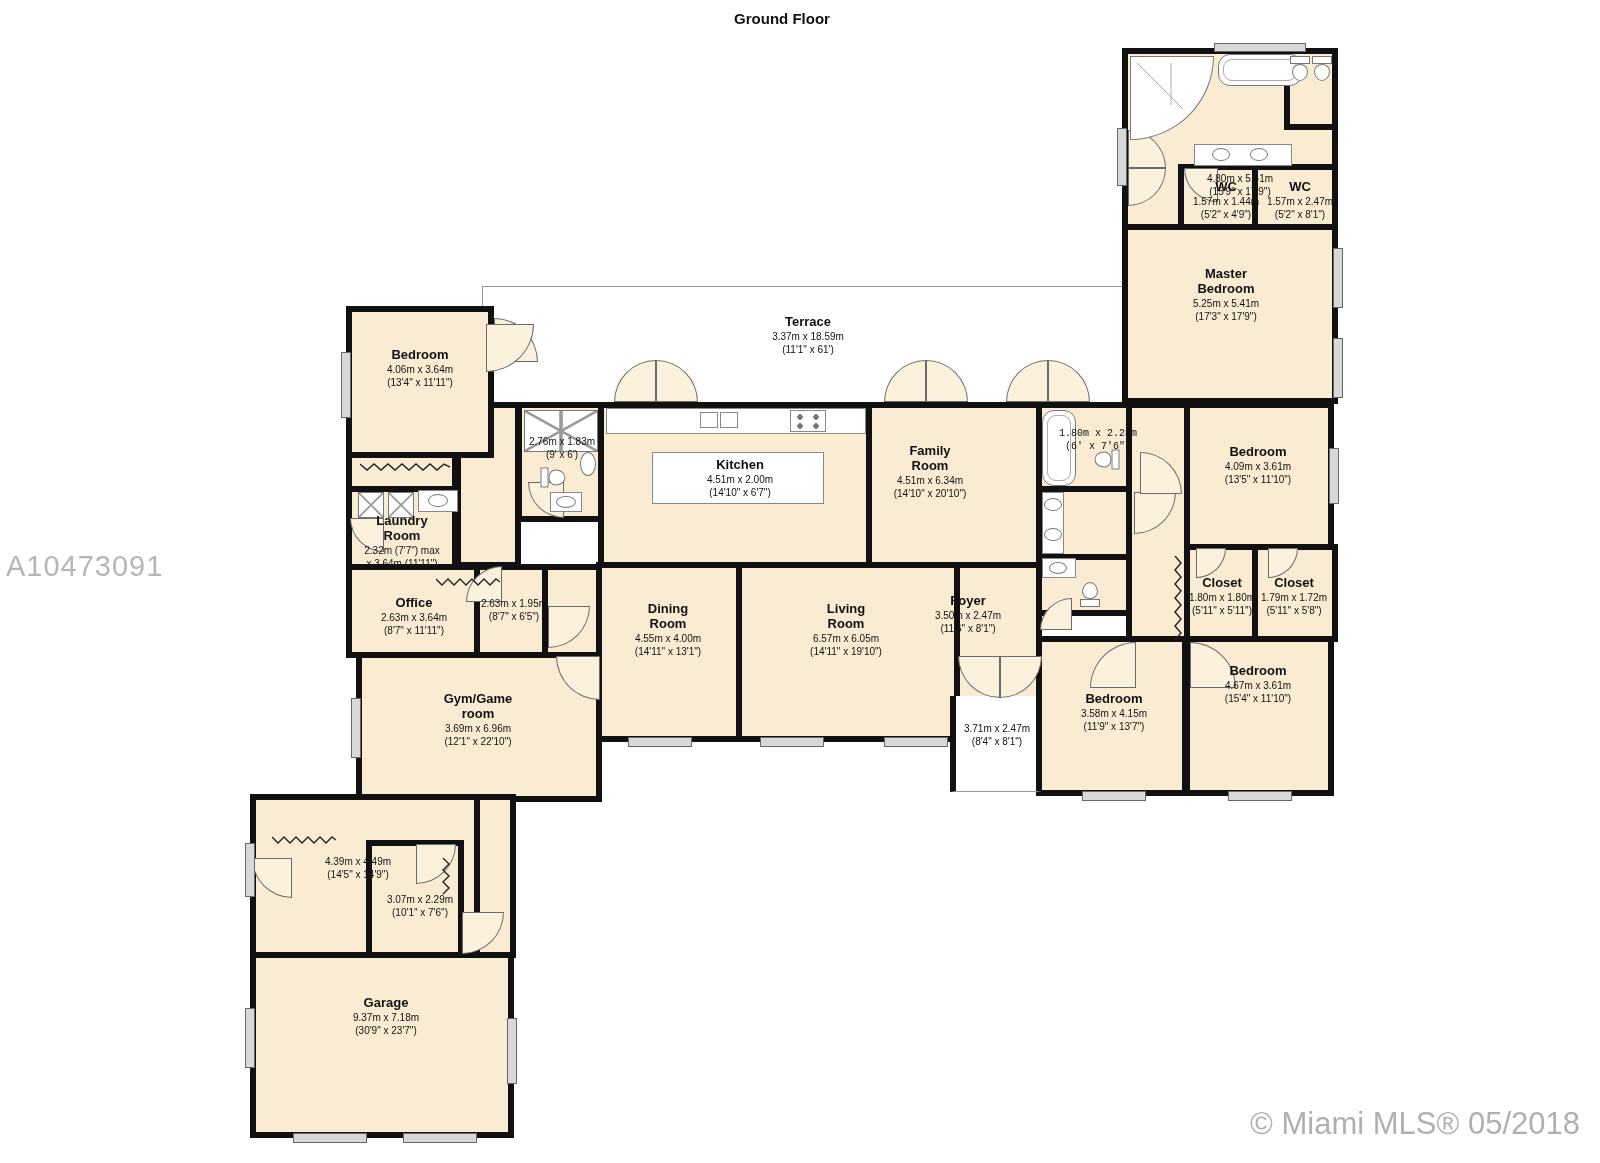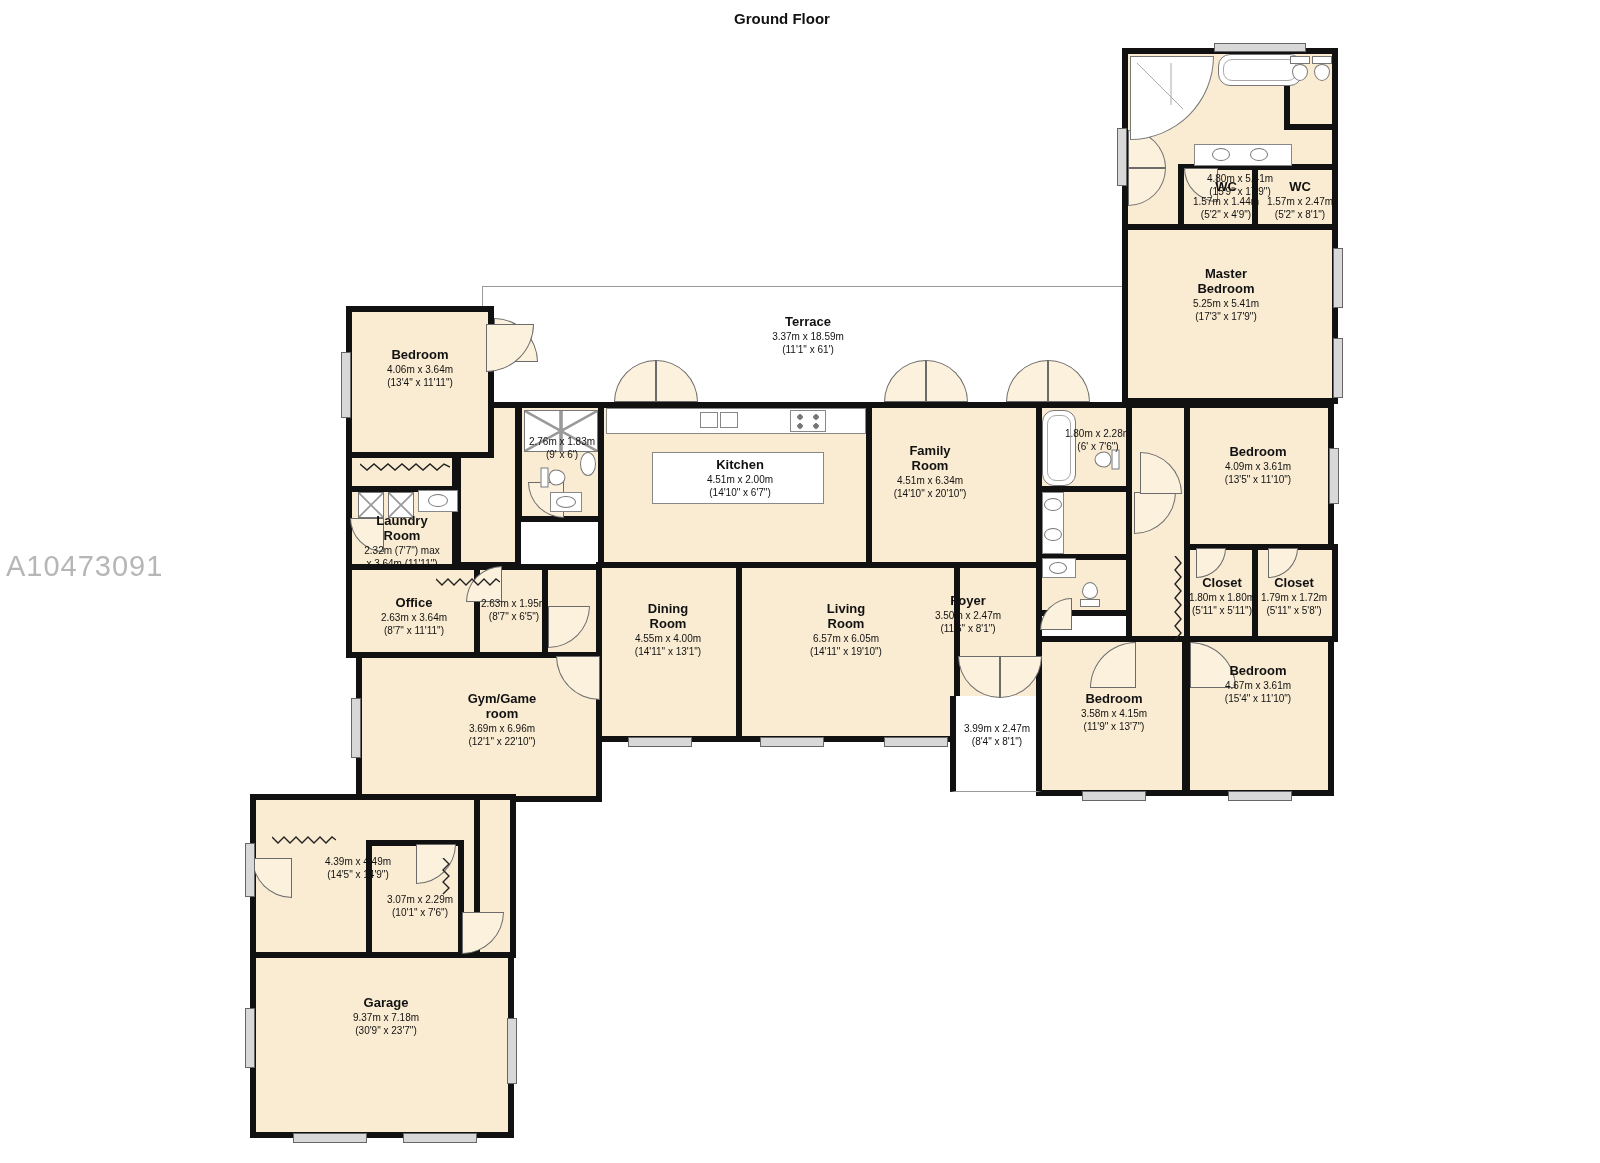--- a/index.html
+++ b/index.html
@@ -32,20 +32,21 @@
   .zig{position:absolute;z-index:4;}
   svg{display:block;}
 </style>
 </head>
 <body>
 
 <div id="canvas">
 
   <div class="title">Ground Floor</div>
   <div class="watermark">A10473091</div>
+  <div class="copyright">© Miami MLS® 05/2018</div>
 
   <div class="terrace" style="left:482px;top:286px;width:642px;height:118px;"></div>
 
   <div class="room" style="left:1122px;top:48px;width:216px;height:182px;"></div>
   <div class="room" style="left:1122px;top:224px;width:216px;height:180px;"></div>
   <div class="room" style="left:455px;top:402px;width:66px;height:166px;"></div>
   <div class="room" style="left:1126px;top:402px;width:64px;height:242px;"></div>
   <div class="room" style="left:346px;top:306px;width:148px;height:152px;"></div>
   <div class="room" style="left:346px;top:452px;width:112px;height:40px;"></div>
   <div class="room" style="left:346px;top:486px;width:112px;height:84px;"></div>
@@ -258,21 +259,21 @@
     <span class="nm">Kitchen</span>
     <span class="dm">4.51m x 2.00m</span>
     <span class="dm">(14'10" x 6'7")</span>
   </div>
   <div class="lab" style="left:930px;top:472px;">
     <span class="nm">Family
 Room</span>
     <span class="dm">4.51m x 6.34m</span>
     <span class="dm">(14'10" x 20'10")</span>
   </div>
-  <div class="lab small" style="left:1098px;top:440px;">
+  <div class="lab small" style="left:1098px;top:440px;font-family:Liberation Mono, monospace;">
     <span class="nm"></span>
     <span class="dm">1.80m x 2.28m</span>
     <span class="dm">(6' x 7'6")</span>
   </div>
   <div class="lab" style="left:1258px;top:465px;">
     <span class="nm">Bedroom</span>
     <span class="dm">4.09m x 3.61m</span>
     <span class="dm">(13'5" x 11'10")</span>
   </div>
   <div class="lab" style="left:402px;top:542px;">
@@ -323,24 +324,24 @@
     <span class="dm">3.58m x 4.15m</span>
     <span class="dm">(11'9" x 13'7")</span>
   </div>
   <div class="lab" style="left:1258px;top:684px;">
     <span class="nm">Bedroom</span>
     <span class="dm">4.67m x 3.61m</span>
     <span class="dm">(15'4" x 11'10")</span>
   </div>
   <div class="lab small" style="left:997px;top:735px;">
     <span class="nm"></span>
-    <span class="dm">3.99m x 2.47m</span>
+    <span class="dm">3.71m x 2.47m</span>
     <span class="dm">(8'4" x 8'1")</span>
   </div>
-  <div class="lab" style="left:478px;top:720px;margin-left:24px;">
+  <div class="lab" style="left:478px;top:720px;">
     <span class="nm">Gym/Game
 room</span>
     <span class="dm">3.69m x 6.96m</span>
     <span class="dm">(12'1" x 22'10")</span>
   </div>
   <div class="lab" style="left:358px;top:868px;">
     <span class="nm"></span>
     <span class="dm">4.39m x 4.49m</span>
     <span class="dm">(14'5" x 14'9")</span>
   </div>

